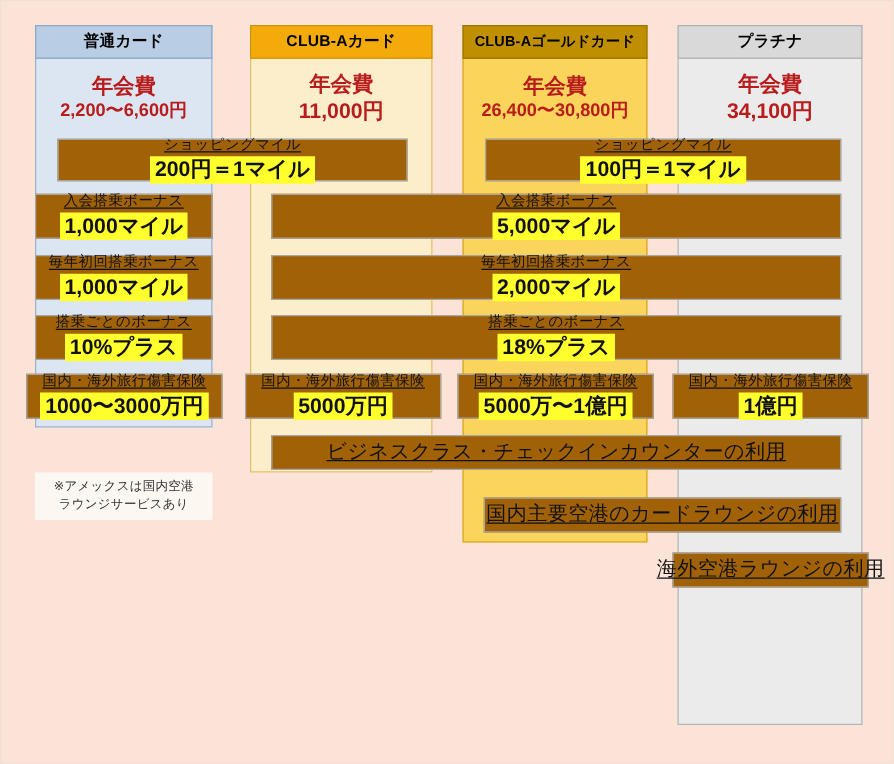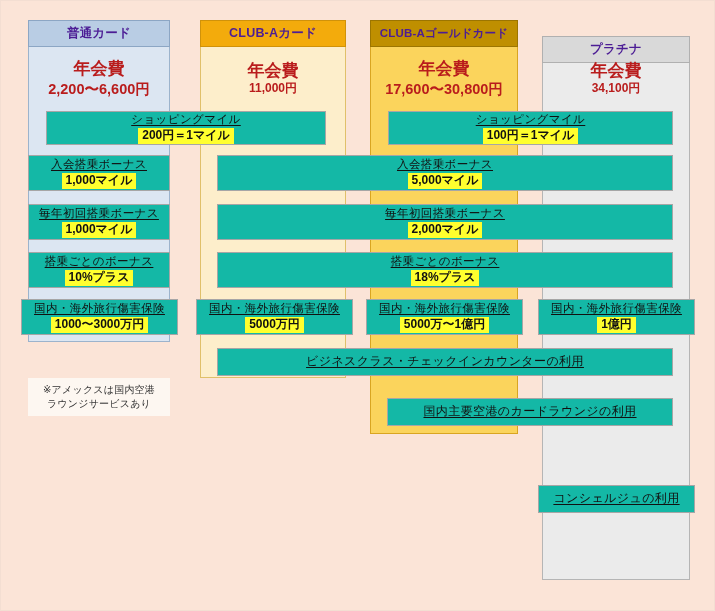--- a/index.html
+++ b/index.html
@@ -25,68 +25,68 @@
   }
   .colbg.c1 { background: #dce6f2; border-color: #9cb3cc; }
   .colbg.c2 { background: #fdeecb; border-color: #e0c06a; }
   .colbg.c3 { background: #fbd45c; border-color: #d9a521; }
   .colbg.c4 { background: #ebebeb; border-color: #b5b5b5; }
 
   .colhead {
     position: absolute;
     display: flex; align-items: center; justify-content: center;
     font-weight: bold;
-    color: #4c1d95;
+    color: #000000;
     letter-spacing: .2px;
     border: 1px solid #9aa3ad;
   }
   .colhead.c1 { background: #b9cde4; border-color: #8ca6c4; font-size: 12.5px; }
   .colhead.c2 { background: #f3ab0c; border-color: #d0920a; font-size: 12.5px; }
   .colhead.c3 { background: #bf8f00; border-color: #9c7500; font-size: 11.5px; }
   .colhead.c4 { background: #d9d9d9; border-color: #b0b0b0; font-size: 12.5px; }
 
   .fee {
     position: absolute;
     display: flex; flex-direction: column;
     align-items: center; justify-content: center;
     font-weight: bold; color: #b91c1c;
     line-height: 1.25;
     text-align: center;
   }
   .fee .l1 { font-size: 17px; }
-  .fee .l2 { font-size: 12px; }
+  .fee .l2 { font-size: 17px; }
   .fee.small .l2 { font-size: 14.5px; }
 
   
   .box {
     position: absolute;
-    background: #14b8a6;
+    background: #a16207;
     border: 1px solid #a6a6a6;
     display: flex; flex-direction: column;
     align-items: center; justify-content: center;
     text-align: center;
     color: #111;
     line-height: 1.3;
   }
   .box .title {
     font-size: 11.5px;
     text-decoration: underline;
     text-underline-offset: 1.5px;
     letter-spacing: .4px;
     white-space: nowrap;
   }
   .box .val {
-    font-size: 12px;
+    font-size: 17px;
     font-weight: bold;
     background: #ffff2e;
     padding: 0 4px;
     margin-top: 1px;
     white-space: nowrap;
   }
-  .box.single .title { font-size: 12px; }
+  .box.single .title { font-size: 16px; }
 
   .note {
     position: absolute;
     background: #fdf7f1;
     border: none;
     display: flex; align-items: center; justify-content: center;
     text-align: center;
     font-size: 10px;
     color: #333;
     line-height: 1.45;
@@ -105,35 +105,35 @@
 
   <div class="colhead c1" style="left:27px; top:19px; width:142px; height:27px;">
     <span>普通カード</span>
   </div>
   <div class="colhead c3" style="left:369px; top:19px; width:148px; height:27px;">
     <span>CLUB-Aゴールドカード</span>
   </div>
   <div class="colhead c2" style="left:199px; top:19px; width:146px; height:27px;">
     <span>CLUB-Aカード</span>
   </div>
-  <div class="colhead c4" style="left:541px; top:19px; width:148px; height:27px;margin-top:16px;">
+  <div class="colhead c4" style="left:541px; top:19px; width:148px; height:27px;">
     <span>プラチナ</span>
   </div>
 
   <div class="fee small" style="left:27px; top:48px; width:142px; height:58px;">
     <div class="l1">年会費</div>
     <div class="l2">2,200〜6,600円</div>
   </div>
   <div class="fee" style="left:199px; top:48px; width:146px; height:58px;">
     <div class="l1">年会費</div>
     <div class="l2">11,000円</div>
   </div>
   <div class="fee small" style="left:369px; top:48px; width:148px; height:58px;">
     <div class="l1">年会費</div>
-    <div class="l2">17,600〜30,800円</div>
+    <div class="l2">26,400〜30,800円</div>
   </div>
   <div class="fee" style="left:541px; top:48px; width:148px; height:58px;">
     <div class="l1">年会費</div>
     <div class="l2">34,100円</div>
   </div>
 
   <div class="box" style="left:45px; top:110px; width:280px; height:34px;">
     <div class="title">ショッピングマイル</div>
     <div class="val">200円＝1マイル</div>
   </div>
@@ -193,17 +193,17 @@
 
   <div class="box single" style="left:216px; top:347px; width:456px; height:28px;">
     <div class="title">ビジネスクラス・チェックインカウンターの利用</div>
   </div>
 
   <div class="box single" style="left:386px; top:397px; width:286px; height:28px;">
     <div class="title">国内主要空港のカードラウンジの利用</div>
   </div>
 
 
-  <div class="box single" style="left:537px; top:484px; width:157px; height:28px;">
-    <div class="title">コンシェルジュの利用</div>
+  <div class="box single" style="left:537px; top:441px; width:157px; height:28px;">
+    <div class="title">海外空港ラウンジの利用</div>
   </div>
 
 </div>
 
 </body></html>

